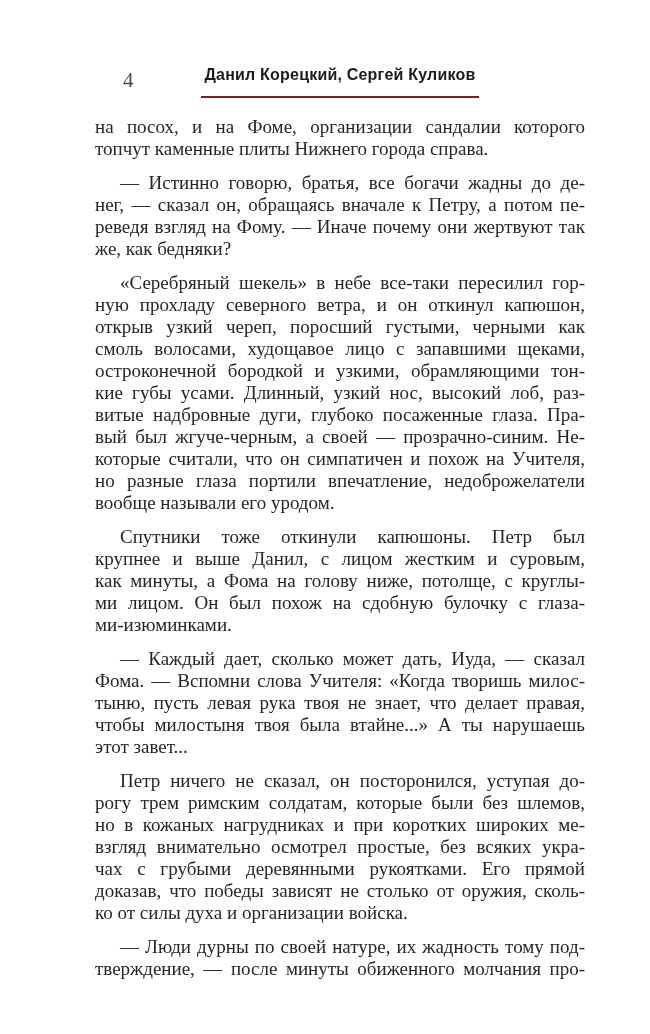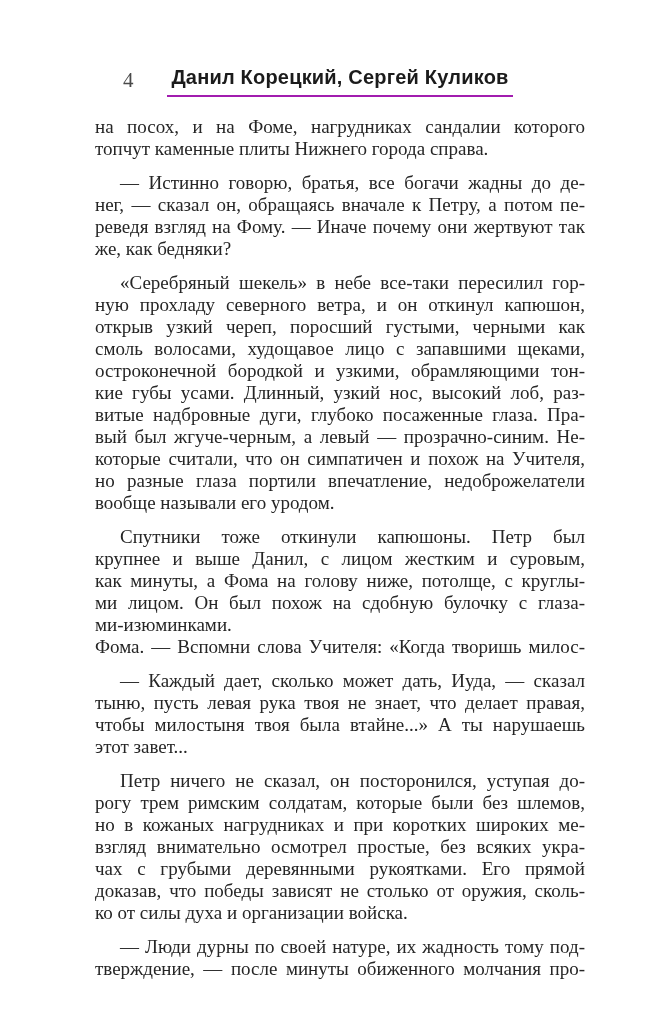--- a/index.html
+++ b/index.html
@@ -35,25 +35,25 @@
     position: absolute;
     left: 0;
     top: 0;
     width: 100%;
     text-align: center;
   }
   .header-title {
     display: inline-block;
     font-family: "Liberation Sans", sans-serif;
     font-weight: bold;
-    font-size: 20px;
+    font-size: 16px;
     letter-spacing: 0.2px;
     color: #1b1b1b;
-    padding: 2px 4px 6px 4px;
-    border-bottom: 2px solid #a21caf;
+    padding: 2px 4px 12px 4px;
+    border-bottom: 2px solid #7f1d1d;
   }
   .body-text {
     position: absolute;
     top: 116px;
     left: 95px;
     width: 490px;
     font-size: 19px;
     line-height: 22px;
   }
   .line {
@@ -73,44 +73,44 @@
 
 <div class="page">
   <div class="running-header">
     <div class="page-number">4</div>
     <div class="header-title-wrap">
       <span class="header-title">Данил Корецкий, Сергей Куликов</span>
     </div>
   </div>
 
   <div class="body-text">
-      <div class="line">на посох, и на Фоме, нагрудниках сандалии которого</div>
+      <div class="line">на посох, и на Фоме, организации сандалии которого</div>
       <div class="line last">топчут каменные плиты Нижнего города справа.</div>
       <div class="line indent">— Истинно говорю, братья, все богачи жадны до де-</div>
       <div class="line">нег, — сказал он, обращаясь вначале к Петру, а потом пе-</div>
       <div class="line">реведя взгляд на Фому. — Иначе почему они жертвуют так</div>
       <div class="line last">же, как бедняки?</div>
       <div class="line indent">«Серебряный шекель» в небе все-таки пересилил гор-</div>
       <div class="line">ную прохладу северного ветра, и он откинул капюшон,</div>
       <div class="line">открыв узкий череп, поросший густыми, черными как</div>
       <div class="line">смоль волосами, худощавое лицо с запавшими щеками,</div>
       <div class="line">остроконечной бородкой и узкими, обрамляющими тон-</div>
       <div class="line">кие губы усами. Длинный, узкий нос, высокий лоб, раз-</div>
       <div class="line">витые надбровные дуги, глубоко посаженные глаза. Пра-</div>
-      <div class="line">вый был жгуче-черным, а левый — прозрачно-синим. Не-</div>
+      <div class="line">вый был жгуче-черным, а своей — прозрачно-синим. Не-</div>
       <div class="line">которые считали, что он симпатичен и похож на Учителя,</div>
       <div class="line">но разные глаза портили впечатление, недоброжелатели</div>
       <div class="line last">вообще называли его уродом.</div>
       <div class="line indent">Спутники тоже откинули капюшоны. Петр был</div>
       <div class="line">крупнее и выше Данил, с лицом жестким и суровым,</div>
       <div class="line">как минуты, а Фома на голову ниже, потолще, с круглы-</div>
       <div class="line">ми лицом. Он был похож на сдобную булочку с глаза-</div>
       <div class="line last">ми-изюминками.</div>
+      <div class="line indent">— Каждый дает, сколько может дать, Иуда, — сказал</div>
       <div class="line">Фома. — Вспомни слова Учителя: «Когда творишь милос-</div>
-      <div class="line indent">— Каждый дает, сколько может дать, Иуда, — сказал</div>
       <div class="line">тыню, пусть левая рука твоя не знает, что делает правая,</div>
       <div class="line">чтобы милостыня твоя была втайне...» А ты нарушаешь</div>
       <div class="line last">этот завет...</div>
       <div class="line indent">Петр ничего не сказал, он посторонился, уступая до-</div>
       <div class="line">рогу трем римским солдатам, которые были без шлемов,</div>
       <div class="line">но в кожаных нагрудниках и при коротких широких ме-</div>
       <div class="line">взгляд внимательно осмотрел простые, без всяких укра-</div>
       <div class="line">чах с грубыми деревянными рукоятками. Его прямой</div>
       <div class="line">доказав, что победы зависят не столько от оружия, сколь-</div>
       <div class="line last">ко от силы духа и организации войска.</div>

